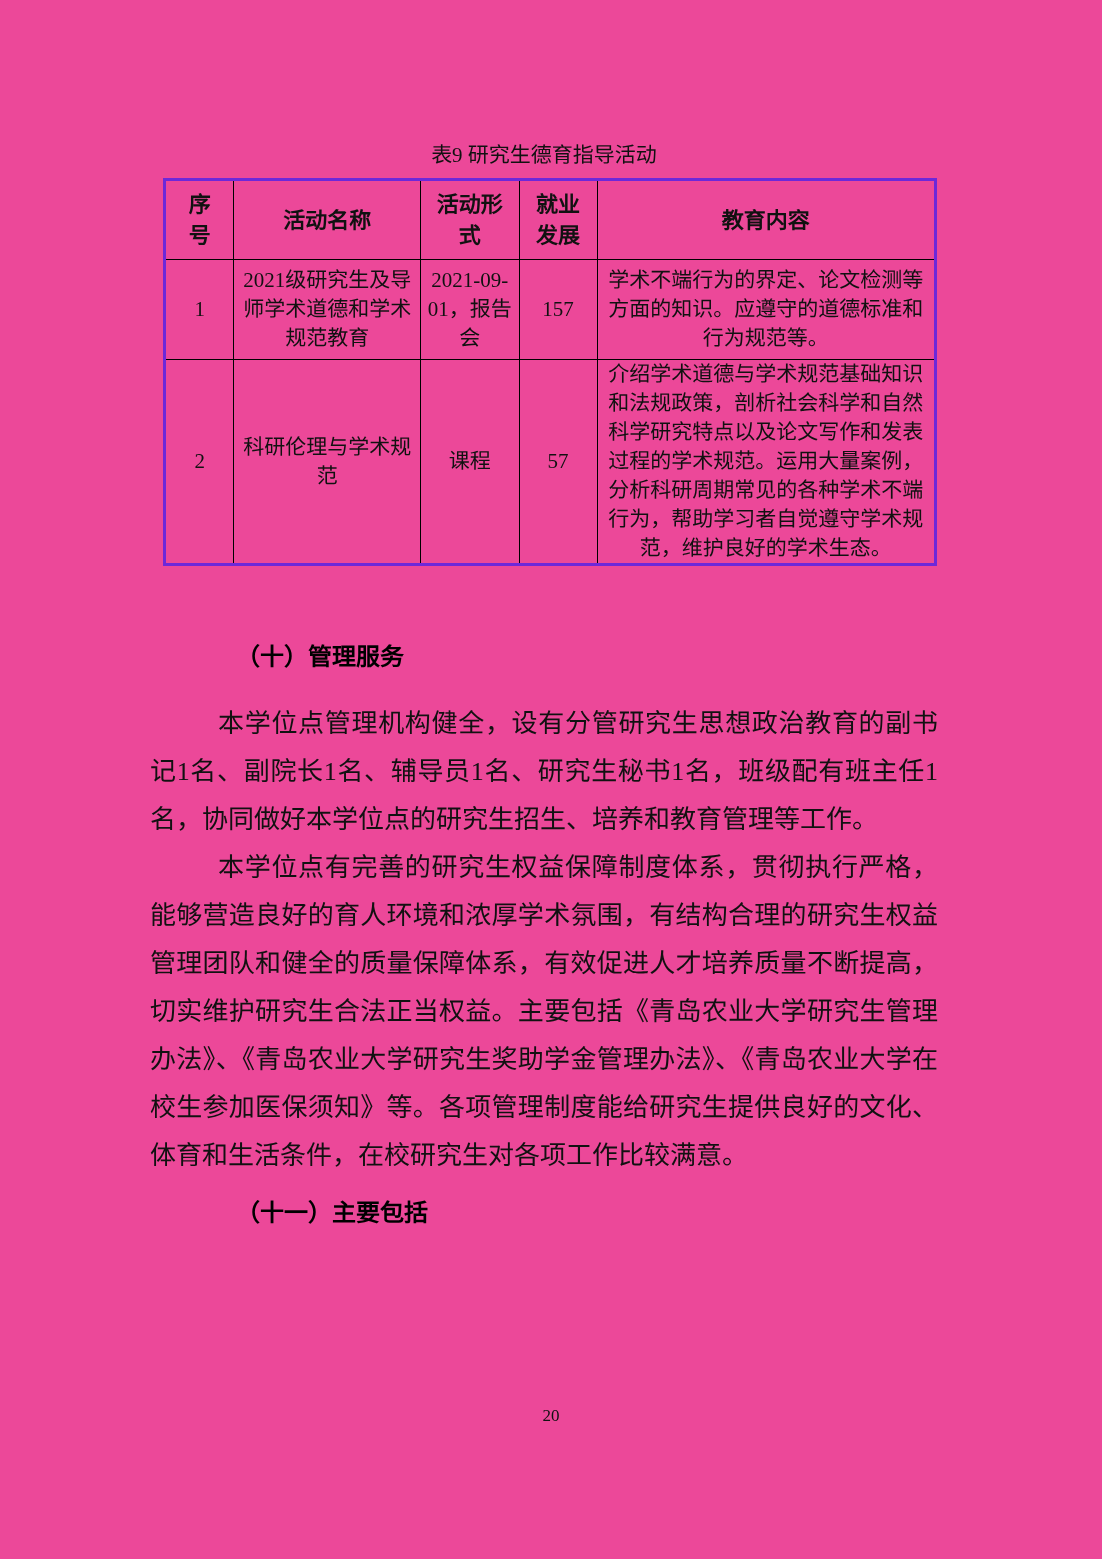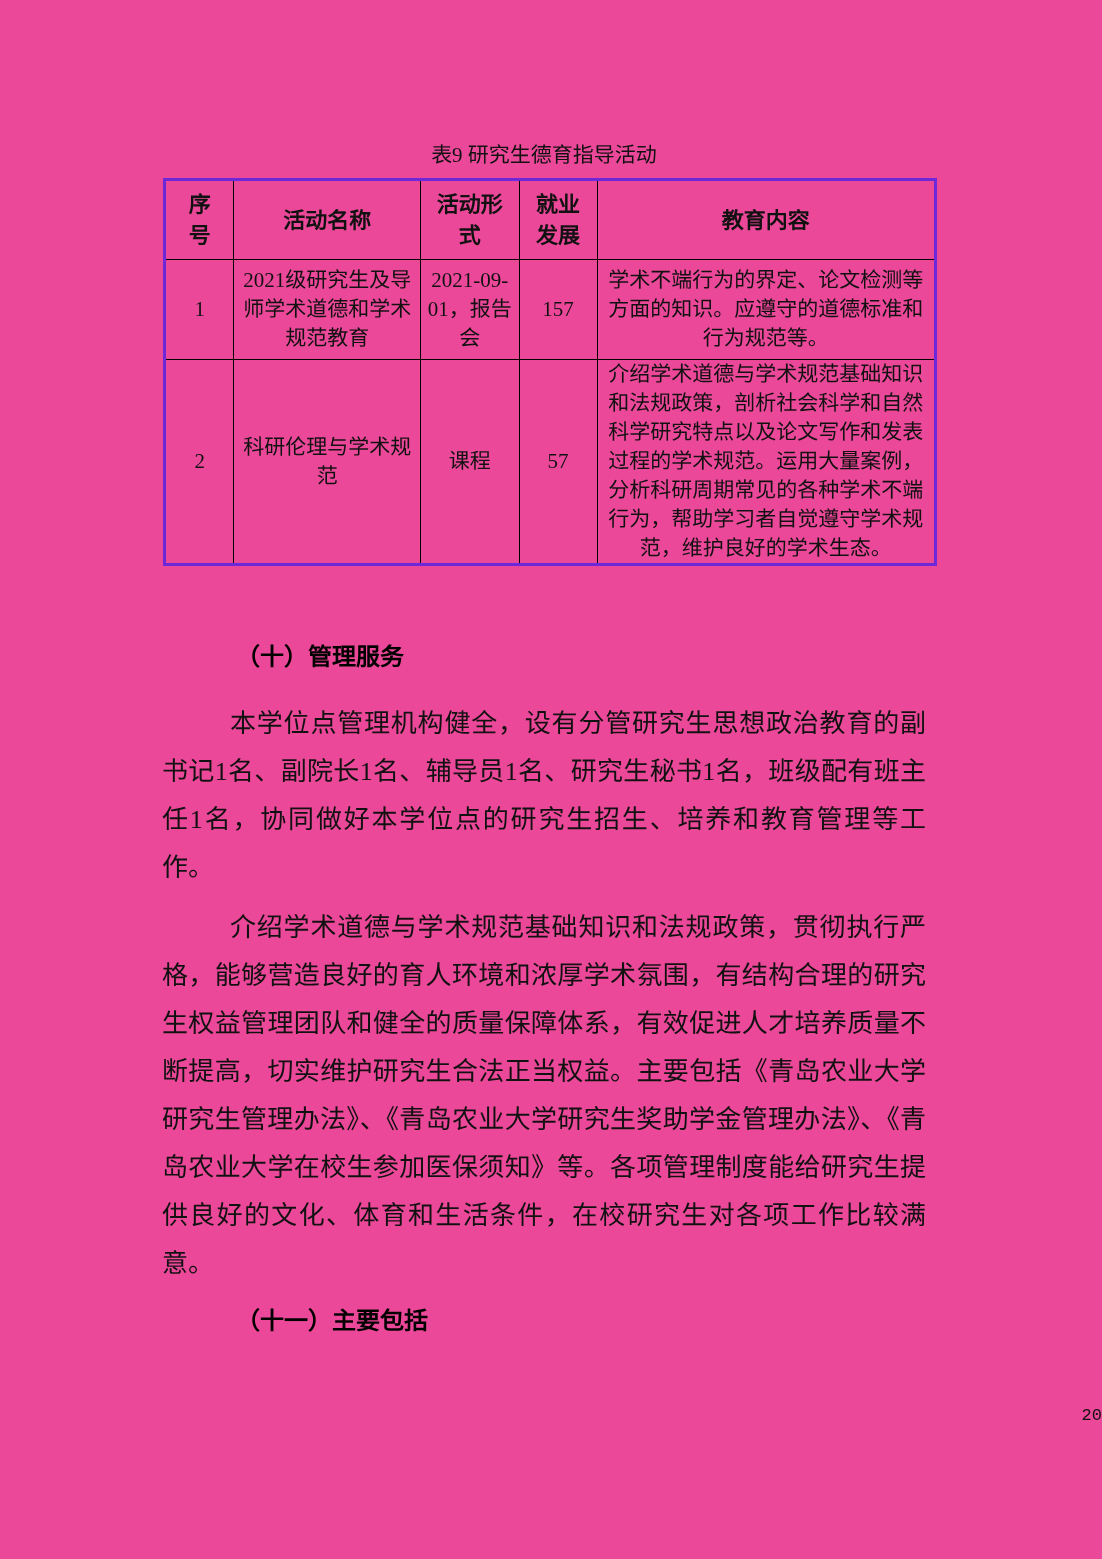--- a/index.html
+++ b/index.html
@@ -69,35 +69,35 @@
   h2.section-heading {
     font-size: 24px;
     line-height: 34px;
     font-weight: bold;
     color: #000000;
     margin: 0 0 26px 86px;
   }
   h2.first-heading  { margin-top: 74px; }
   h2.second-heading { margin-top: 16px; margin-bottom: 28px; }
   p.body-para {
-    margin: 12px;
+    margin: 0;
     font-size: 26px;
     line-height: 48px;
     text-align: justify;
     text-indent: 68px;
     color: #111111;
     font-family: Liberation Serif, serif;
   }
   .page-number {
     position: absolute;
     left: 0;
     top: 1406px;
     width: 100%;
-    text-align: right;
-    font-family: Liberation Mono, monospace;
+    text-align: center;
+    font-family: Liberation Serif, serif;
     font-size: 17px;
     color: #111111;
   }
 </style>
 </head>
 <body>
 
 <div class="page">
   <div class="content">
 
@@ -135,21 +135,21 @@
           <td class="cell-count">57</td>
           <td class="cell-desc">介绍学术道德与学术规范基础知识和法规政策，剖析社会科学和自然科学研究特点以及论文写作和发表过程的学术规范。运用大量案例，分析科研周期常见的各种学术不端行为，帮助学习者自觉遵守学术规范，维护良好的学术生态。</td>
         </tr>
       </tbody>
     </table>
 
     <h2 class="section-heading first-heading">（十）管理服务</h2>
 
     <p class="body-para">本学位点管理机构健全，设有分管研究生思想政治教育的副书记1名、副院长1名、辅导员1名、研究生秘书1名，班级配有班主任1名，协同做好本学位点的研究生招生、培养和教育管理等工作。</p>
 
-    <p class="body-para">介绍学术道德与学术规范基础知识和法规政策，贯彻执行严格，能够营造良好的育人环境和浓厚学术氛围，有结构合理的研究生权益管理团队和健全的质量保障体系，有效促进人才培养质量不断提高，切实维护研究生合法正当权益。主要包括《青岛农业大学研究生管理办法》、《青岛农业大学研究生奖助学金管理办法》、《青岛农业大学在校生参加医保须知》等。各项管理制度能给研究生提供良好的文化、体育和生活条件，在校研究生对各项工作比较满意。</p>
+    <p class="body-para">本学位点有完善的研究生权益保障制度体系，贯彻执行严格，能够营造良好的育人环境和浓厚学术氛围，有结构合理的研究生权益管理团队和健全的质量保障体系，有效促进人才培养质量不断提高，切实维护研究生合法正当权益。主要包括《青岛农业大学研究生管理办法》、《青岛农业大学研究生奖助学金管理办法》、《青岛农业大学在校生参加医保须知》等。各项管理制度能给研究生提供良好的文化、体育和生活条件，在校研究生对各项工作比较满意。</p>
 
     <h2 class="section-heading second-heading">（十一）主要包括</h2>
 
 
   </div>
 
   <div class="page-number">20</div>
 </div>
 
 </body></html>

